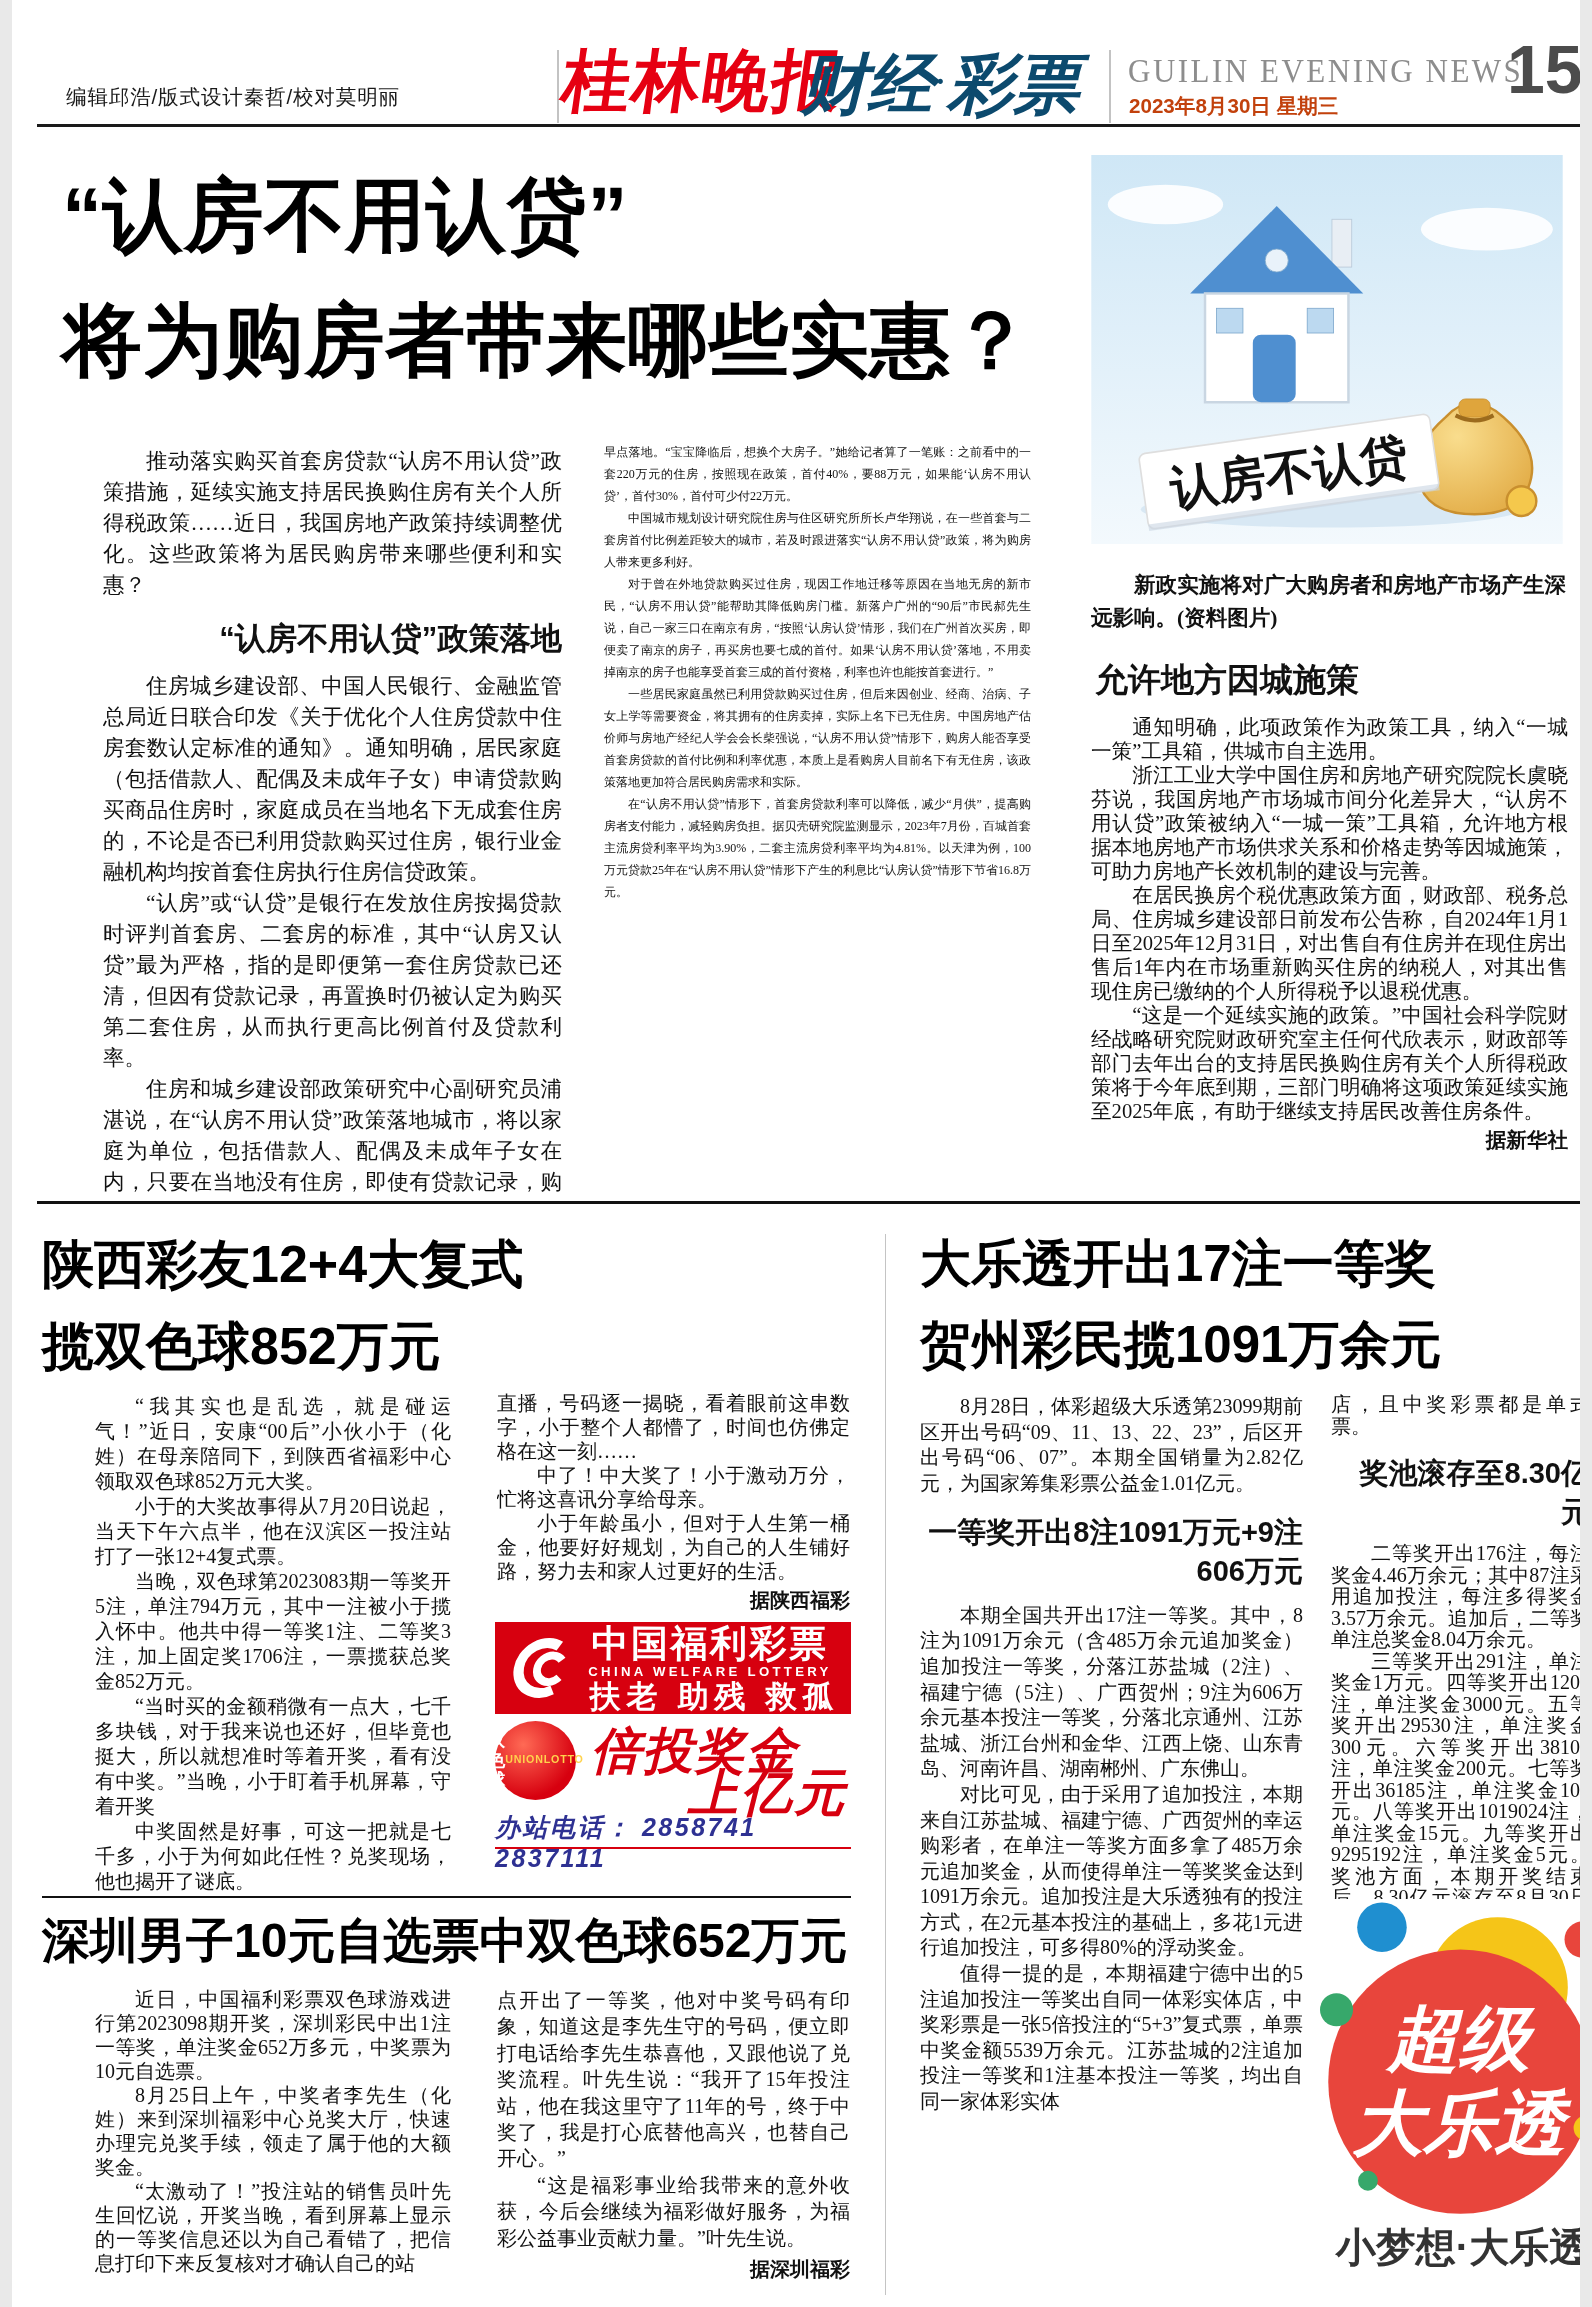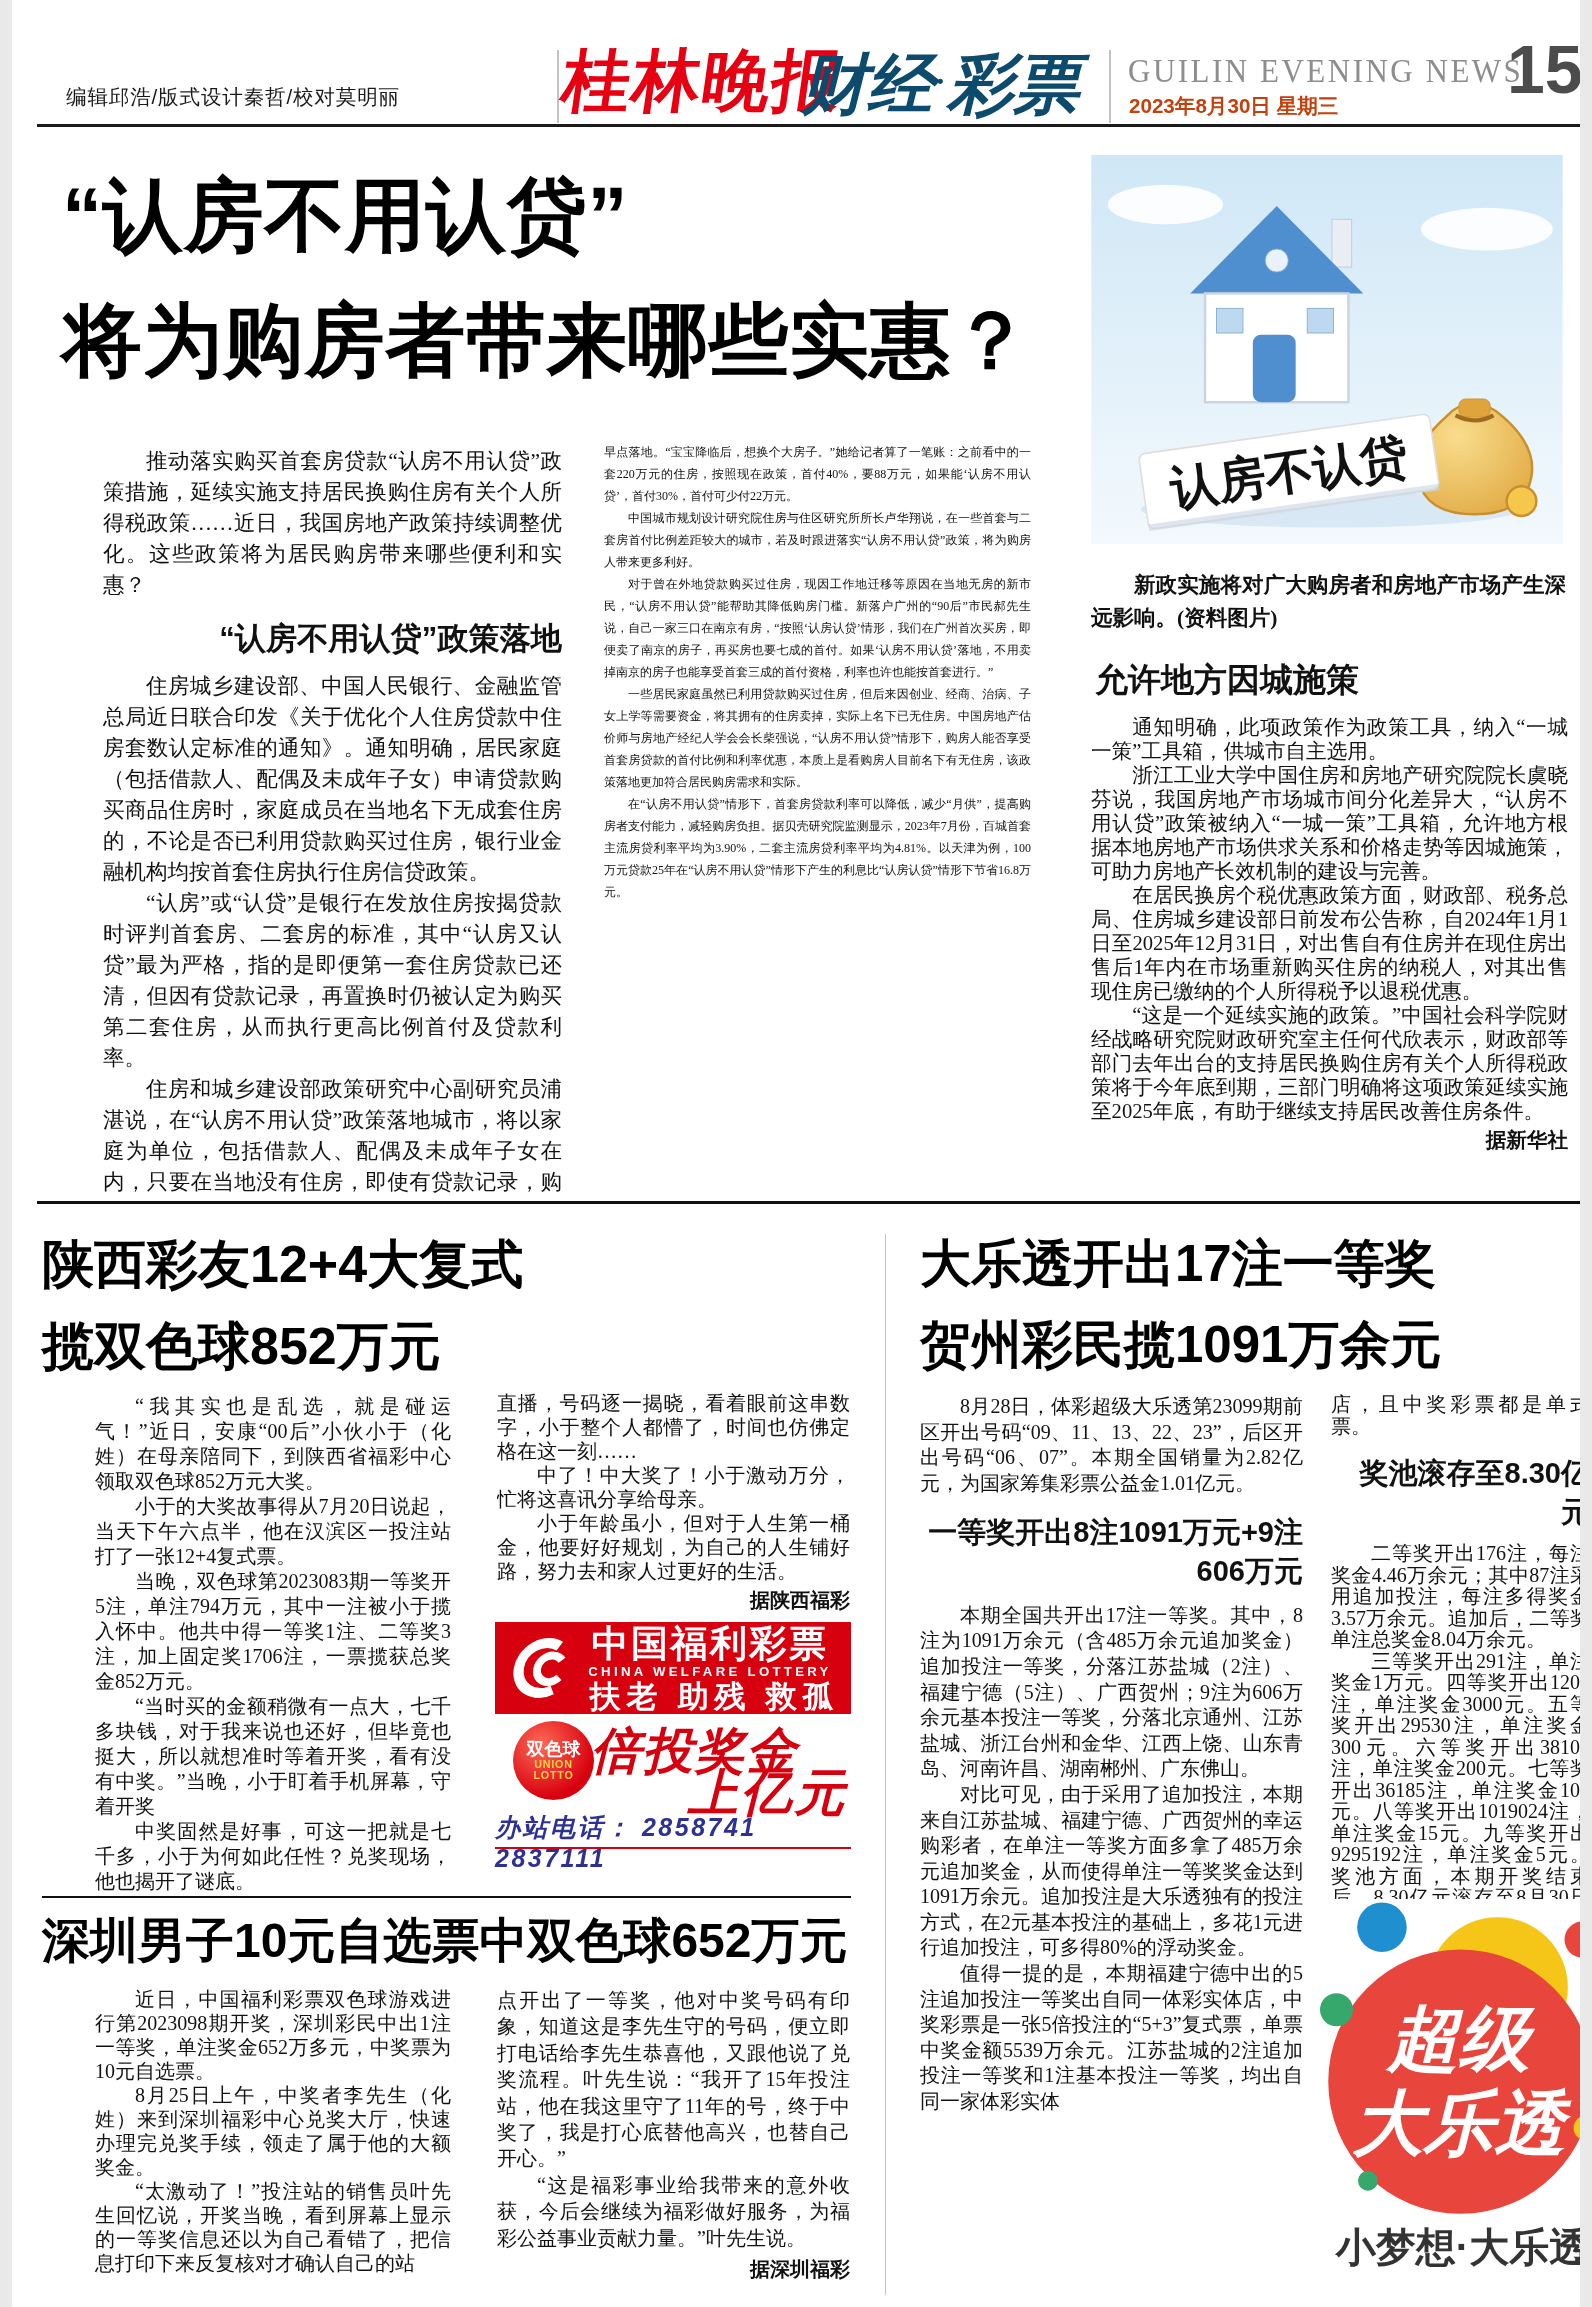--- a/index.html
+++ b/index.html
@@ -68,23 +68,23 @@
   .cwl-red{position:relative;height:92px;background:#d7000f;color:#fff;}
   .cwl-logo{position:absolute;left:6.6px;top:6.6px;width:78px;height:78px;}
   .cwl-brand{position:absolute;left:83px;top:1.7px;width:264px;text-align:center;}
   .cwl-brand-cn{font-family:"Liberation Sans","DejaVu Sans",sans-serif;font-weight:900;font-size:37px;
                 line-height:40px;letter-spacing:2.5px;}
   .cwl-brand-en{font-family:"Liberation Sans","DejaVu Sans",sans-serif;font-weight:bold;font-size:13.2px;
                 letter-spacing:3.3px;}
   .cwl-slogan{position:absolute;left:83px;right:0;top:54px;text-align:center;
               font-family:"Liberation Sans","DejaVu Sans",sans-serif;font-weight:900;font-size:31px;letter-spacing:5.8px;}
   .cwl-white{position:relative;height:97px;background:#fff;}
-  .ssq-logo{position:absolute;left:18px;top:6.6px;width:81px;height:79px;border-radius:50%;
+  .ssq-logo{position:absolute;left:0;top:6.6px;width:81px;height:79px;border-radius:50%;
             background:radial-gradient(circle at 35% 30%,#ff6a55,#d7000f 70%);
-            display:flex;flex-direction:column;align-items:center;justify-content:center;color:#fff;
+            display:flex;flex-direction:row;align-items:center;justify-content:center;color:#fff;
             font-family:"Liberation Sans","DejaVu Sans",sans-serif;font-weight:900;}
   .ssq-cn{font-size:18px;line-height:20px;}
   .ssq-en{font-size:10.7px;line-height:11.6px;color:#ffd24c;letter-spacing:0.8px;}
   .cwl-promo1{position:absolute;left:96px;top:4px;font-family:"Liberation Sans","DejaVu Sans",sans-serif;
               font-weight:900;font-style:italic;font-size:50px;color:#d7000f;letter-spacing:1.7px;}
   .cwl-promo2{position:absolute;right:3.3px;top:46px;font-family:"Liberation Sans","DejaVu Sans",sans-serif;
               font-weight:900;font-style:italic;font-size:50px;color:#d7000f;letter-spacing:3.3px;}
   .cwl-phone{position:relative;height:33px;font-family:"Liberation Sans","DejaVu Sans",sans-serif;
              font-weight:bold;font-style:italic;font-size:25px;color:#2e3192;letter-spacing:2.5px;}
   .cwl-rule{height:2.5px;background:#d7000f;margin-top:2.5px;}

